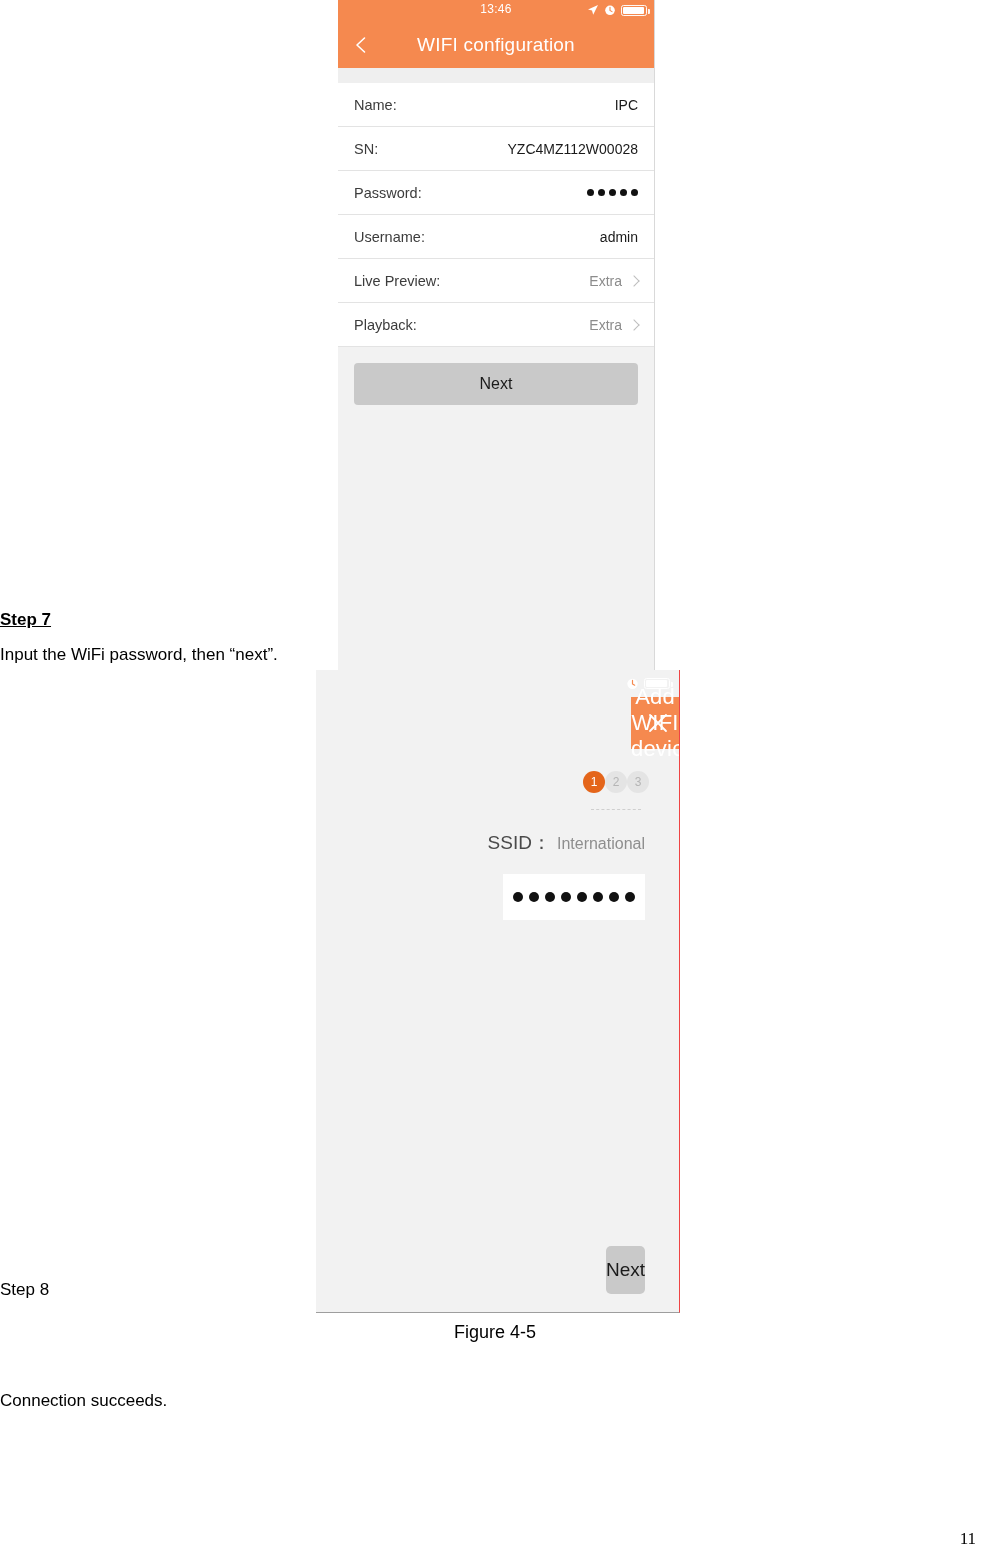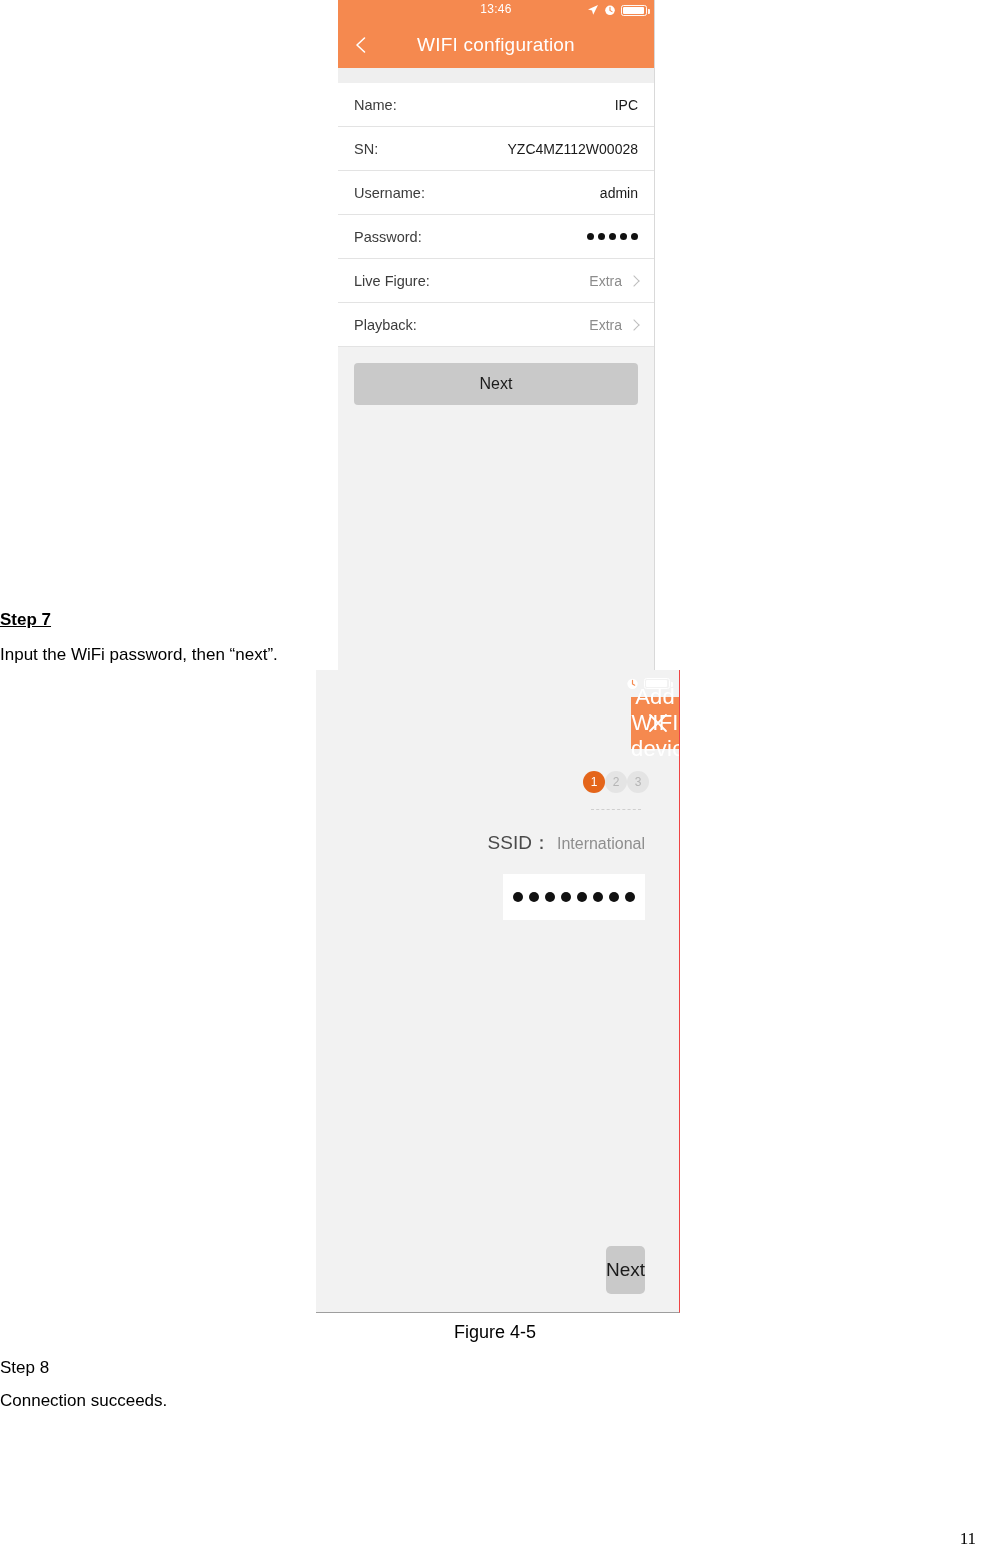--- a/index.html
+++ b/index.html
@@ -282,39 +282,39 @@
         <span class="label">Name:</span>
         <span class="value">IPC</span>
       </div>
 
       <div class="row">
         <span class="label">SN:</span>
         <span class="value">YZC4MZ112W00028</span>
       </div>
 
       <div class="row">
-        <span class="label">Username:</span>
-        <span class="value">admin</span>
-      </div>
-
-      <div class="row">
         <span class="label">Password:</span>
         <span class="value">
           <span class="dots" id="pw-dots-1">
               <span class="pw-dot"></span>
               <span class="pw-dot"></span>
               <span class="pw-dot"></span>
               <span class="pw-dot"></span>
               <span class="pw-dot"></span>
             </span>
         </span>
       </div>
 
       <div class="row">
-        <span class="label">Live Figure:</span>
+        <span class="label">Username:</span>
+        <span class="value">admin</span>
+      </div>
+
+      <div class="row">
+        <span class="label">Live Preview:</span>
         <span class="value extra">
           <span>Extra</span>
           <span class="chev"></span>
         </span>
       </div>
 
       <div class="row">
         <span class="label">Playback:</span>
         <span class="value extra">
           <span>Extra</span>
@@ -394,18 +394,18 @@
     <div class="shot2-filler"></div>
 
     <div class="btn-area">
       <div class="btn-next">Next</div>
     </div>
 
   </div>
 
   <div class="caption" style="top:1322px;">Figure 4-5</div>
 
-  <div class="body-text" style="top:1358px;">Step 8</div>
+  <div class="body-text" style="top:1280px;">Step 8</div>
   <div class="body-text" style="top:1391px;">Connection succeeds.</div>
 
   <div class="pagenum">11</div>
 
 </div>
 
 </body></html>

